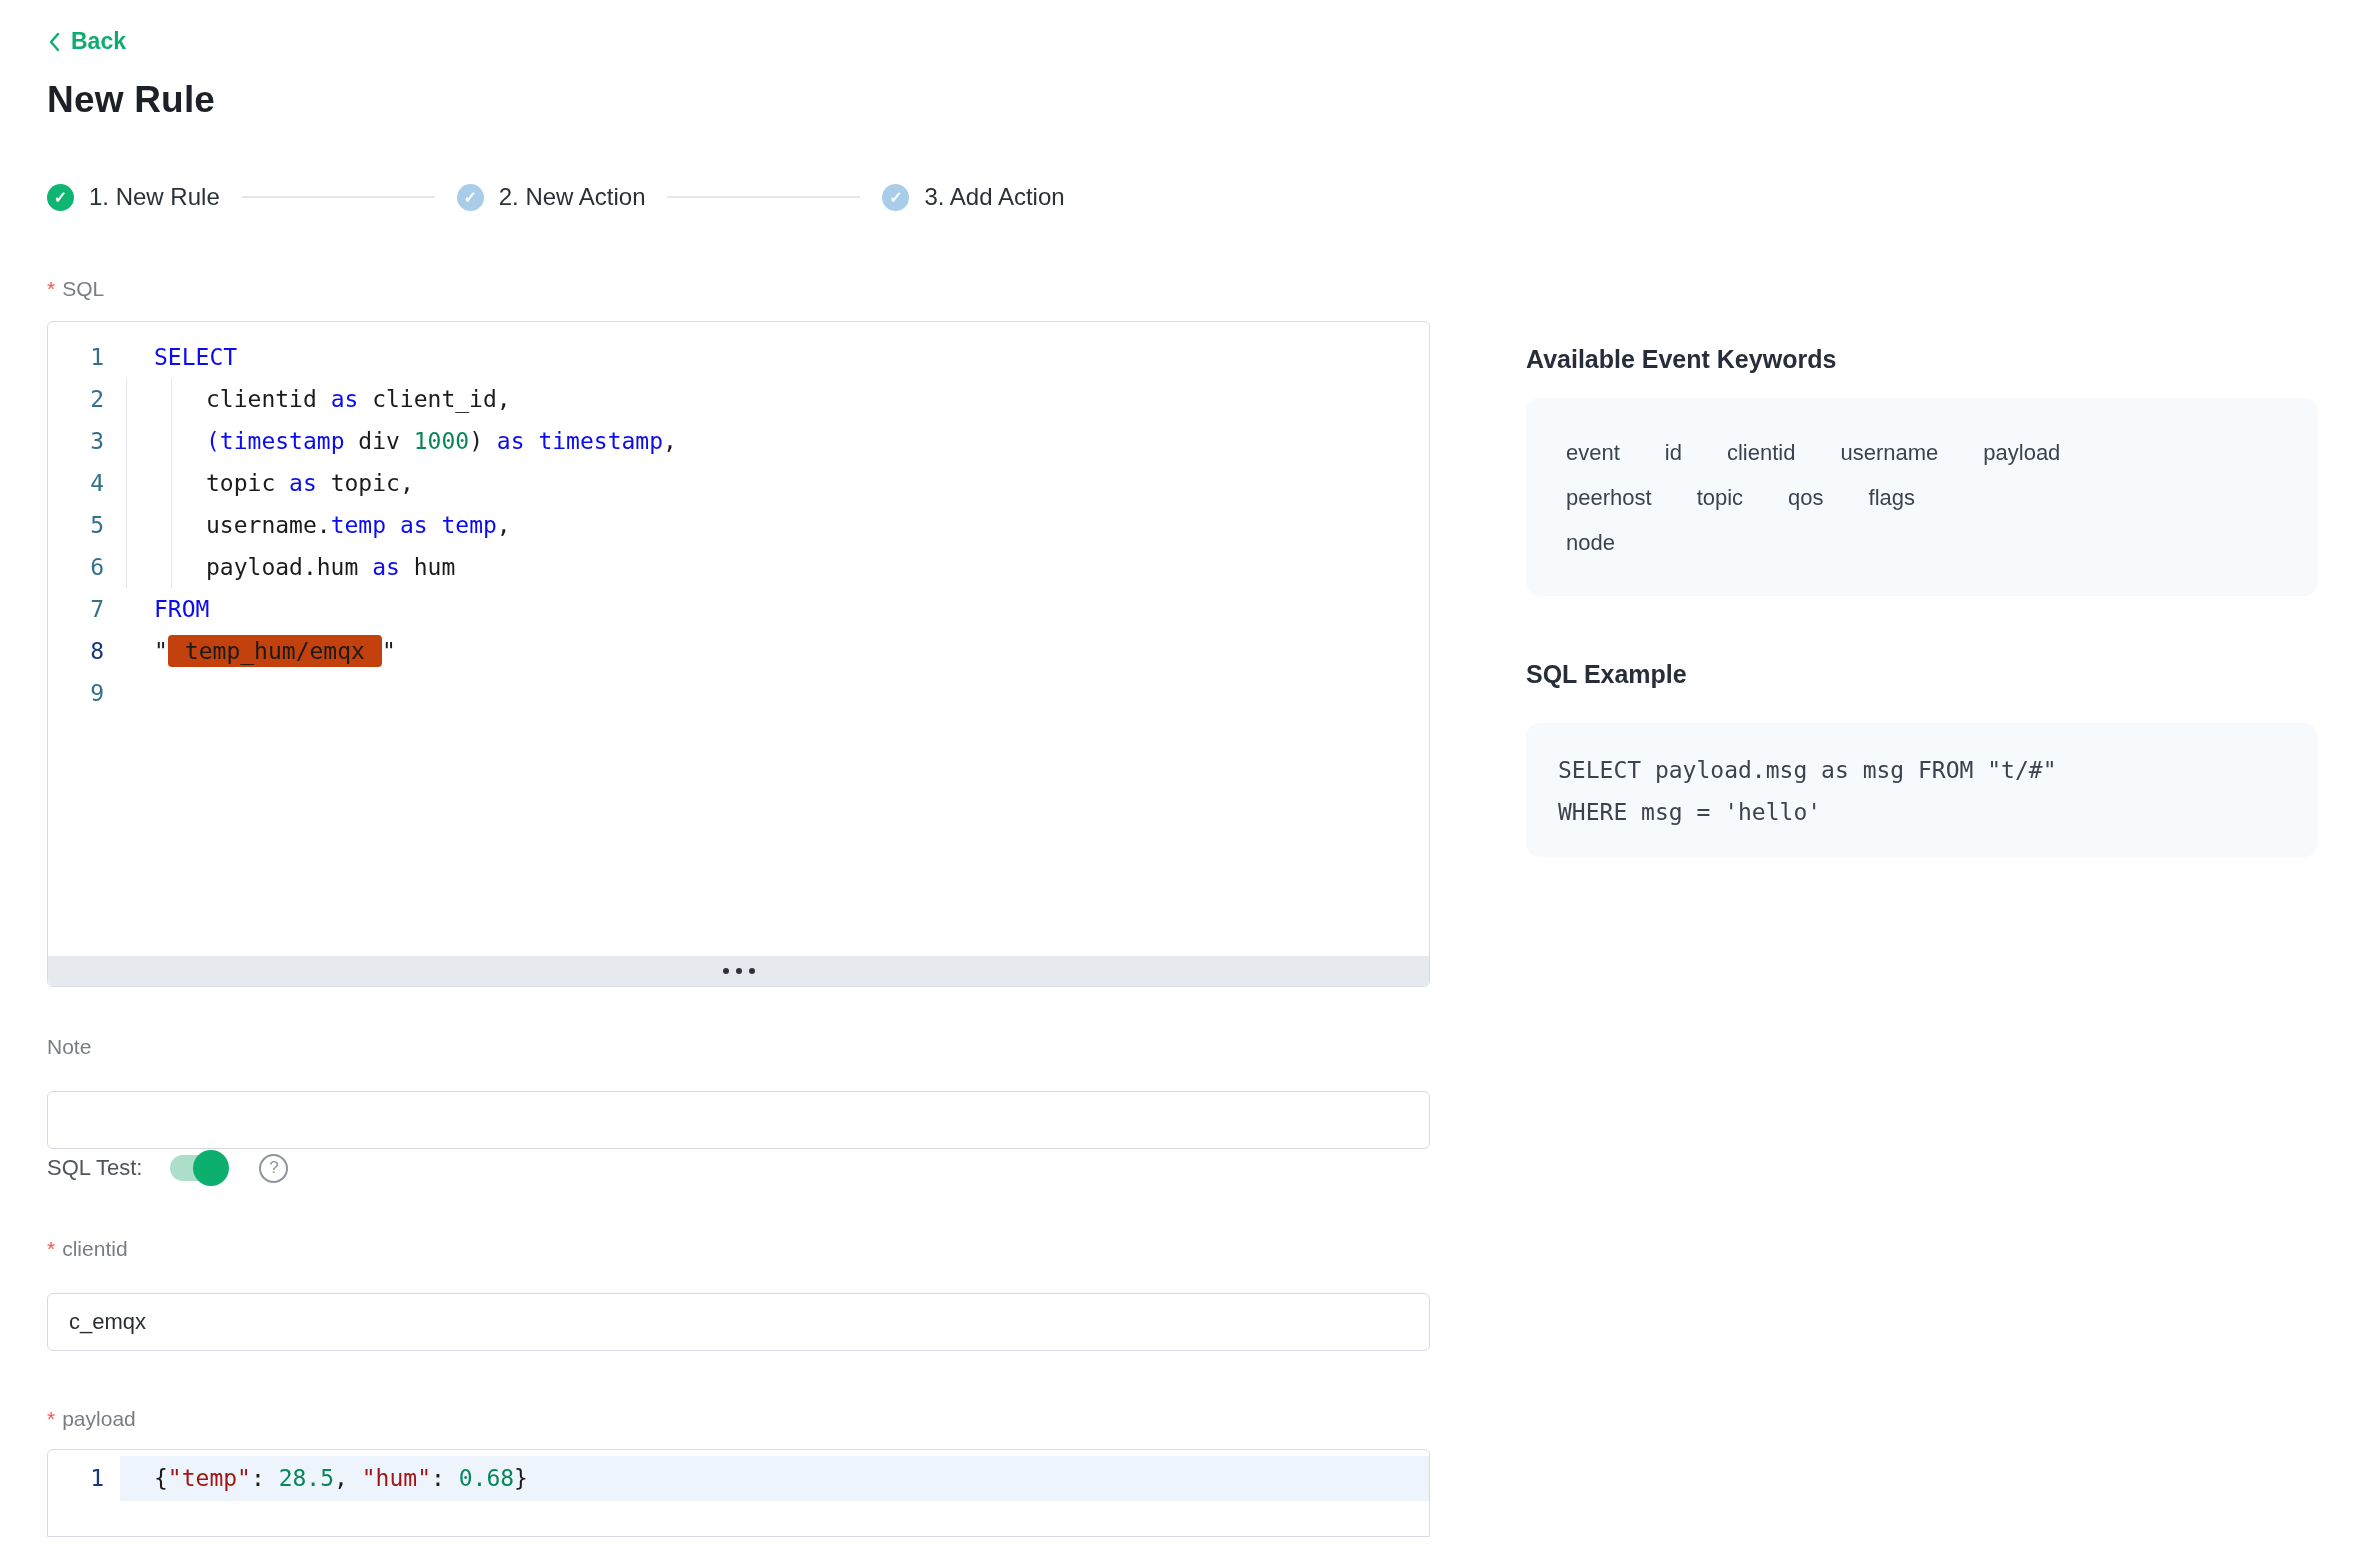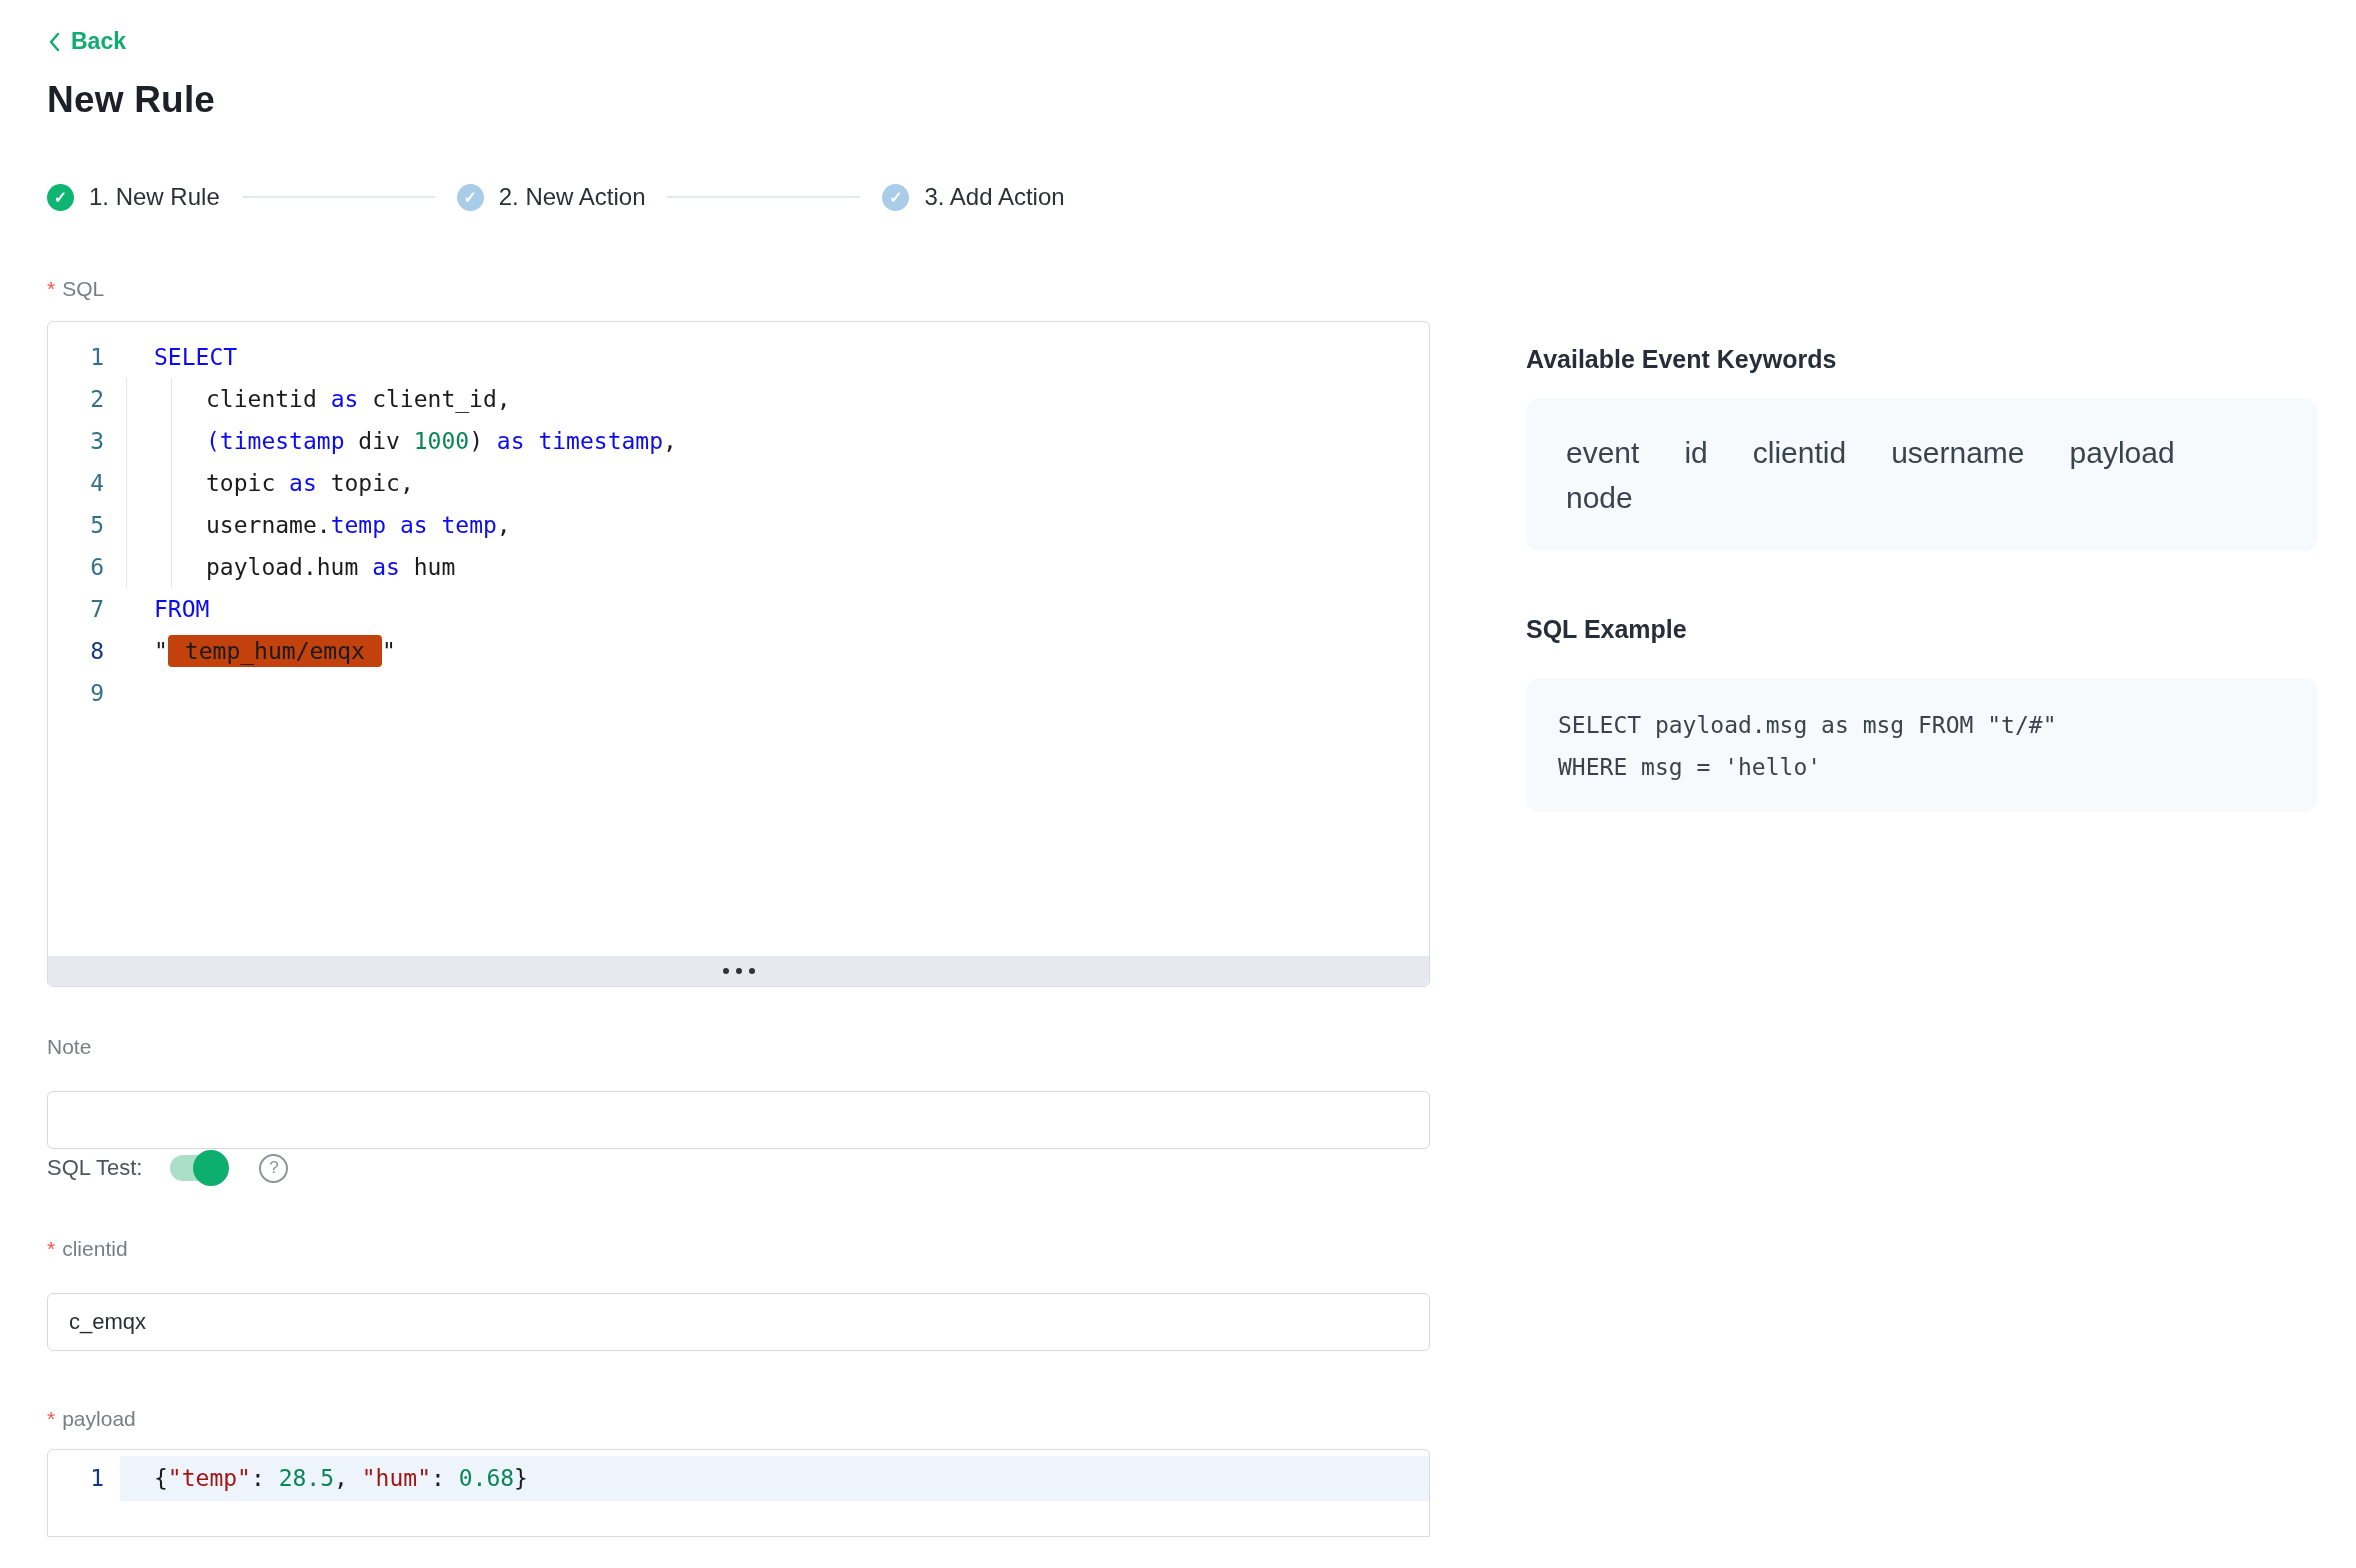--- a/index.html
+++ b/index.html
@@ -74,21 +74,21 @@
                     font-family:"DejaVu Sans Mono", monospace; font-size:23px; overflow:hidden; background:#fff; padding-top:6px; }
   .payload-line { display:flex; height:45px; line-height:45px; }
   .payload-line .content { flex:1; padding-left:34px; white-space:pre; background:#edf4fb; }
 
   
   .panel-title { font-size:25px; font-weight:700; color:#272e3a; }
   .kw-title { margin-top:68px; }
   .kw-panel { margin-top:24px; width:792px; background:#f7fafd; border-radius:14px; padding:42px 40px 40px 40px; }
   .kw-row { display:flex; column-gap:45px; line-height:26px; margin-bottom:19px; }
   .kw-row:last-child { margin-bottom:0;text-align:right; }
-  .kw { font-size:30px; color:#3b4350; }
+  .kw { font-size:22px; color:#3b4350; }
   .ex-title { margin-top:64px; }
   .ex-panel { margin-top:34px; width:792px; background:#f7fafd; border-radius:14px; padding:26px 32px 24px 32px;
               font-family:"DejaVu Sans Mono", monospace; }
   .ex-line { font-size:23px; line-height:42px; color:#3c434f; white-space:pre; }
 </style>
 </head>
 <body>
 
 <div class="page">
 
@@ -218,20 +218,26 @@
       <div class="panel-title kw-title">Available Event Keywords</div>
       <div class="kw-panel" id="kw-panel">
           <div class="kw-row">
             <span class="kw">event</span>
             <span class="kw">id</span>
             <span class="kw">clientid</span>
             <span class="kw">username</span>
             <span class="kw">payload</span>
           </div>
           <div class="kw-row">
+            <span class="kw">peerhost</span>
+            <span class="kw">topic</span>
+            <span class="kw">qos</span>
+            <span class="kw">flags</span>
+          </div>
+          <div class="kw-row">
             <span class="kw">node</span>
           </div>
         </div>
 
       <div class="panel-title ex-title">SQL Example</div>
       <div class="ex-panel" id="ex-panel">
           <div class="ex-line">SELECT payload.msg as msg FROM "t/#"</div>
           <div class="ex-line">WHERE msg = 'hello'</div>
         </div>
 

